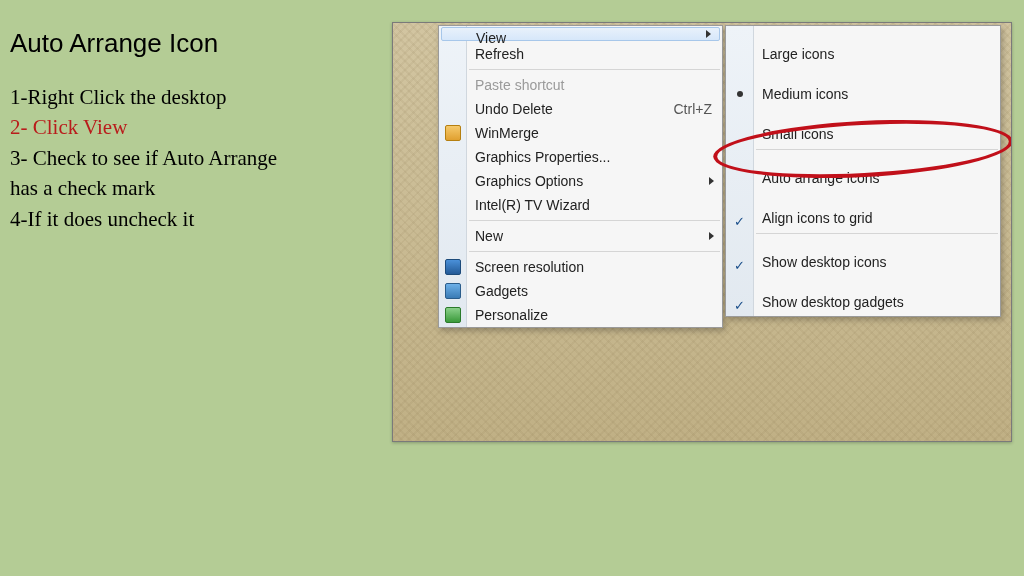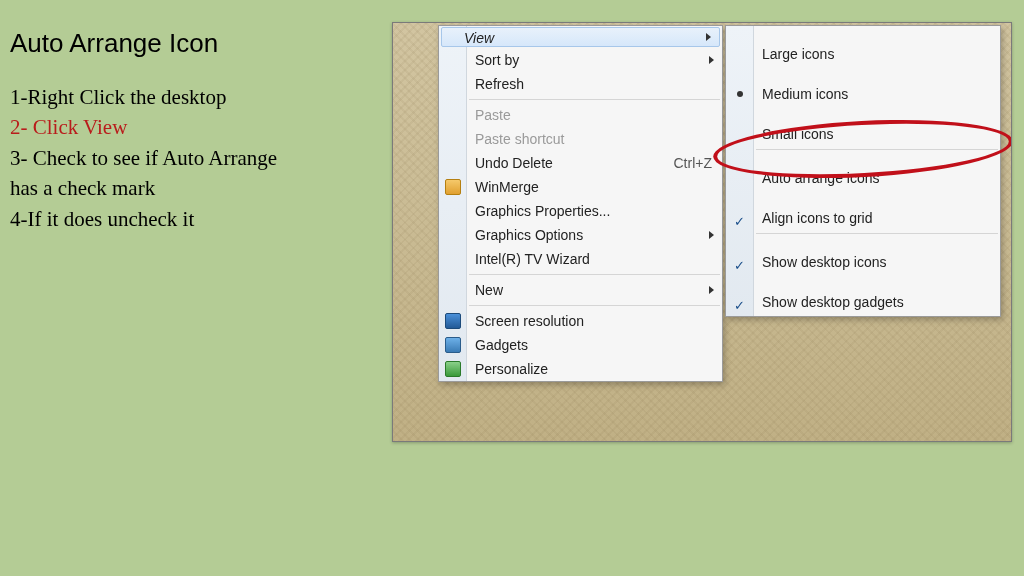--- a/index.html
+++ b/index.html
@@ -80,24 +80,23 @@
     line-height: 24px;
     padding-left: 36px;
     padding-right: 10px;
     white-space: nowrap;
   }
   .menu-item.highlight {
     background: linear-gradient(#e8f1fb, #d6e7fa);
     border: 1px solid #a7c7ea;
     border-radius: 2px;
     margin: 1px 2px;
-    height: 20px;
+    height: 14px;
     line-height: 20px;
-    padding-left: 22px;
-    font-style: italic;
+    padding-left: 34px;
   }
   .menu-item.disabled { color: #9a9a9a; }
   .menu-sep {
     height: 1px;
     margin: 3px 2px 3px 30px;
     background: #d5d5d5;
   }
   .submenu-arrow {
     position: absolute;
     right: 8px;
@@ -199,30 +198,23 @@
   </svg>
 
   <div class="context-menu">
     <div class="gutter"></div>
 
     <div class="menu-item highlight">
       <span>View</span>
       <span class="submenu-arrow"></span>
     </div>
     <div class="menu-item">
-      <span>Sort by</span>
-      <span class="submenu-arrow"></span>
-    </div>
-    <div class="menu-item">
       <span>Refresh</span>
     </div>
     <div class="menu-sep"></div>
-    <div class="menu-item disabled">
-      <span>Paste</span>
-    </div>
     <div class="menu-item disabled">
       <span>Paste shortcut</span>
     </div>
     <div class="menu-item">
       <span>Undo Delete</span>
       <span class="shortcut">Ctrl+Z</span>
     </div>
     <div class="menu-item">
       <span class="mi-icon icon-winmerge"></span>
       <span>WinMerge</span>

